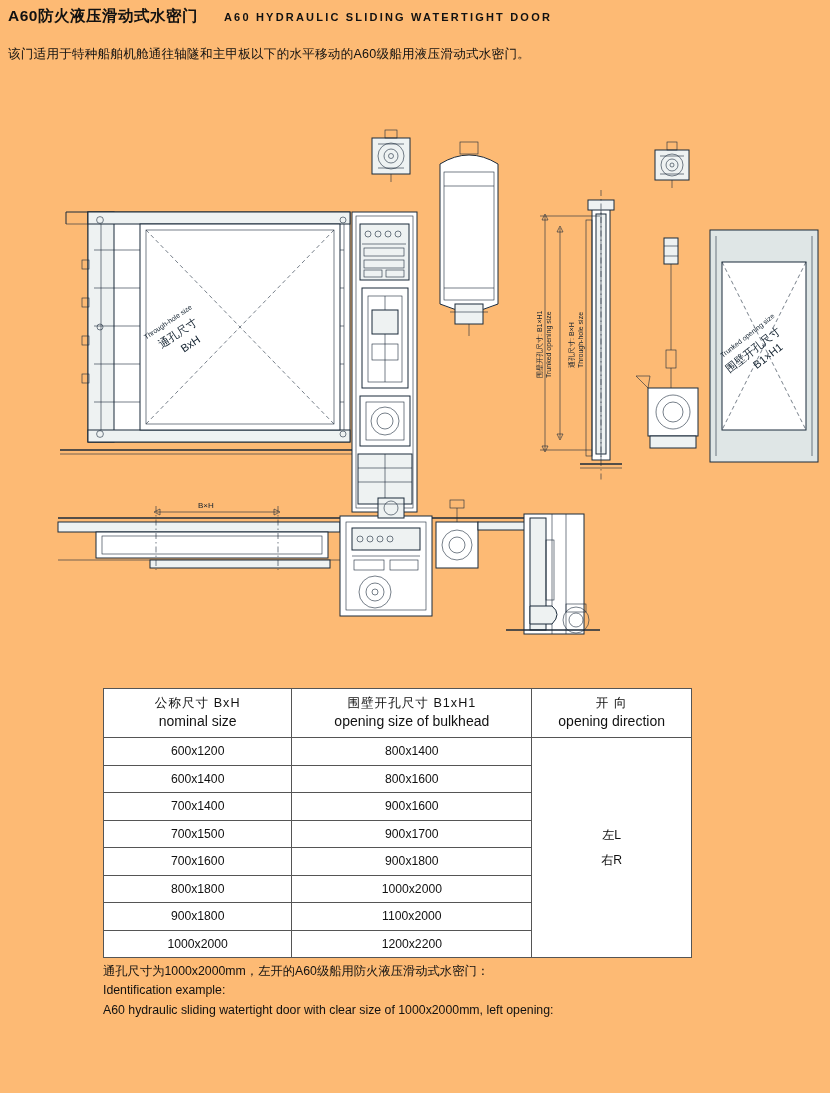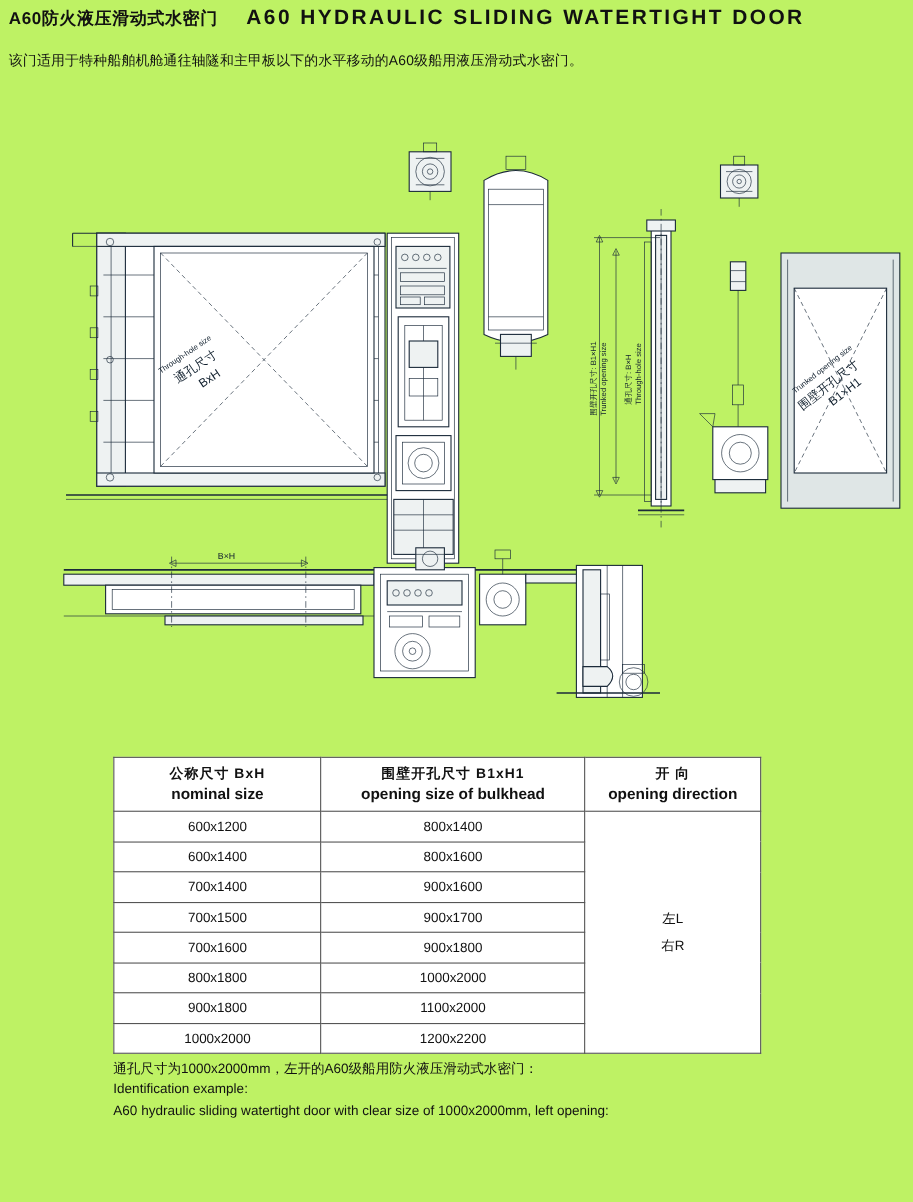--- a/index.html
+++ b/index.html
@@ -12,21 +12,21 @@
     height: 1093px;
     position: relative;
     font-family: "Liberation Sans", sans-serif;
     color: #111;
     overflow: hidden;
   }
   .page {
     position: relative;
     width: 830px;
     height: 1093px;
-    background: #bef264;
+    background: #fdba74;
   }
   
   .header {
     position: absolute;
     top: 6px;
     left: 8px;
     right: 8px;
   }
   .title-row {
     display: flex;
@@ -34,21 +34,21 @@
     gap: 26px;
     white-space: nowrap;
   }
   .title-cn {
     font-size: 15.5px;
     font-weight: bold;
     letter-spacing: 0.5px;
     color: #111;
   }
   .title-en {
-    font-size: 19px;
+    font-size: 11px;
     font-weight: bold;
     letter-spacing: 2.2px;
     color: #111;
   }
   .model-code {
     margin-top: 4px;
     font-size: 15px;
     font-weight: bold;
     color: #d9191f;
     letter-spacing: 0.4px;
@@ -84,21 +84,21 @@
   }
   table.spec th, table.spec td {
     border: 1px solid #555;
     text-align: center;
     vertical-align: middle;
     font-size: 12.2px;
     color: #111;
     padding: 2px 2px;
   }
   table.spec th {
-    font-weight: bold;
+    font-weight: normal;
     height: 44px;
     line-height: 1.35;
   }
   table.spec td {
     height: 22.5px;
   }
   th.c1 { width: 32%; }
   th.c2 { width: 41%; }
   th.c3 { width: 27%; }
   .th-cn { font-size: 12.6px; letter-spacing: 1px; }

